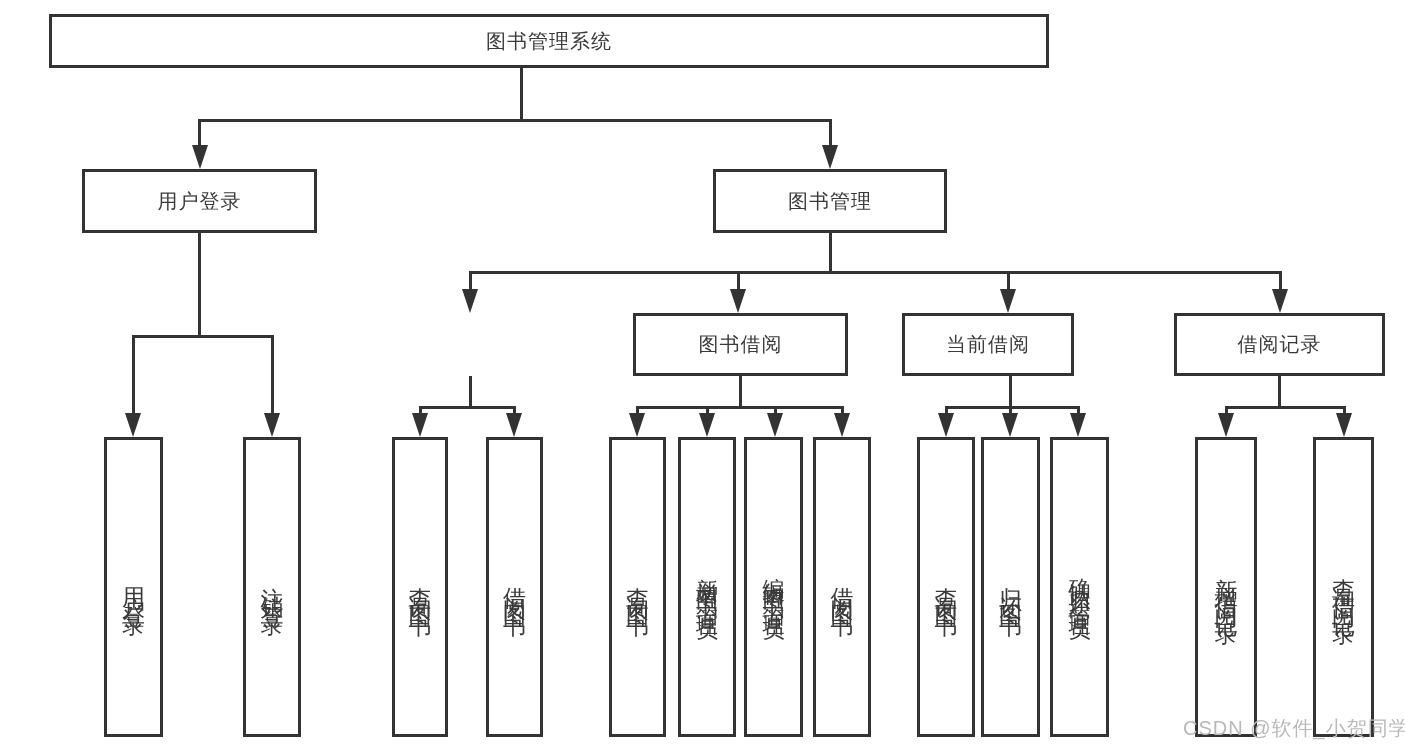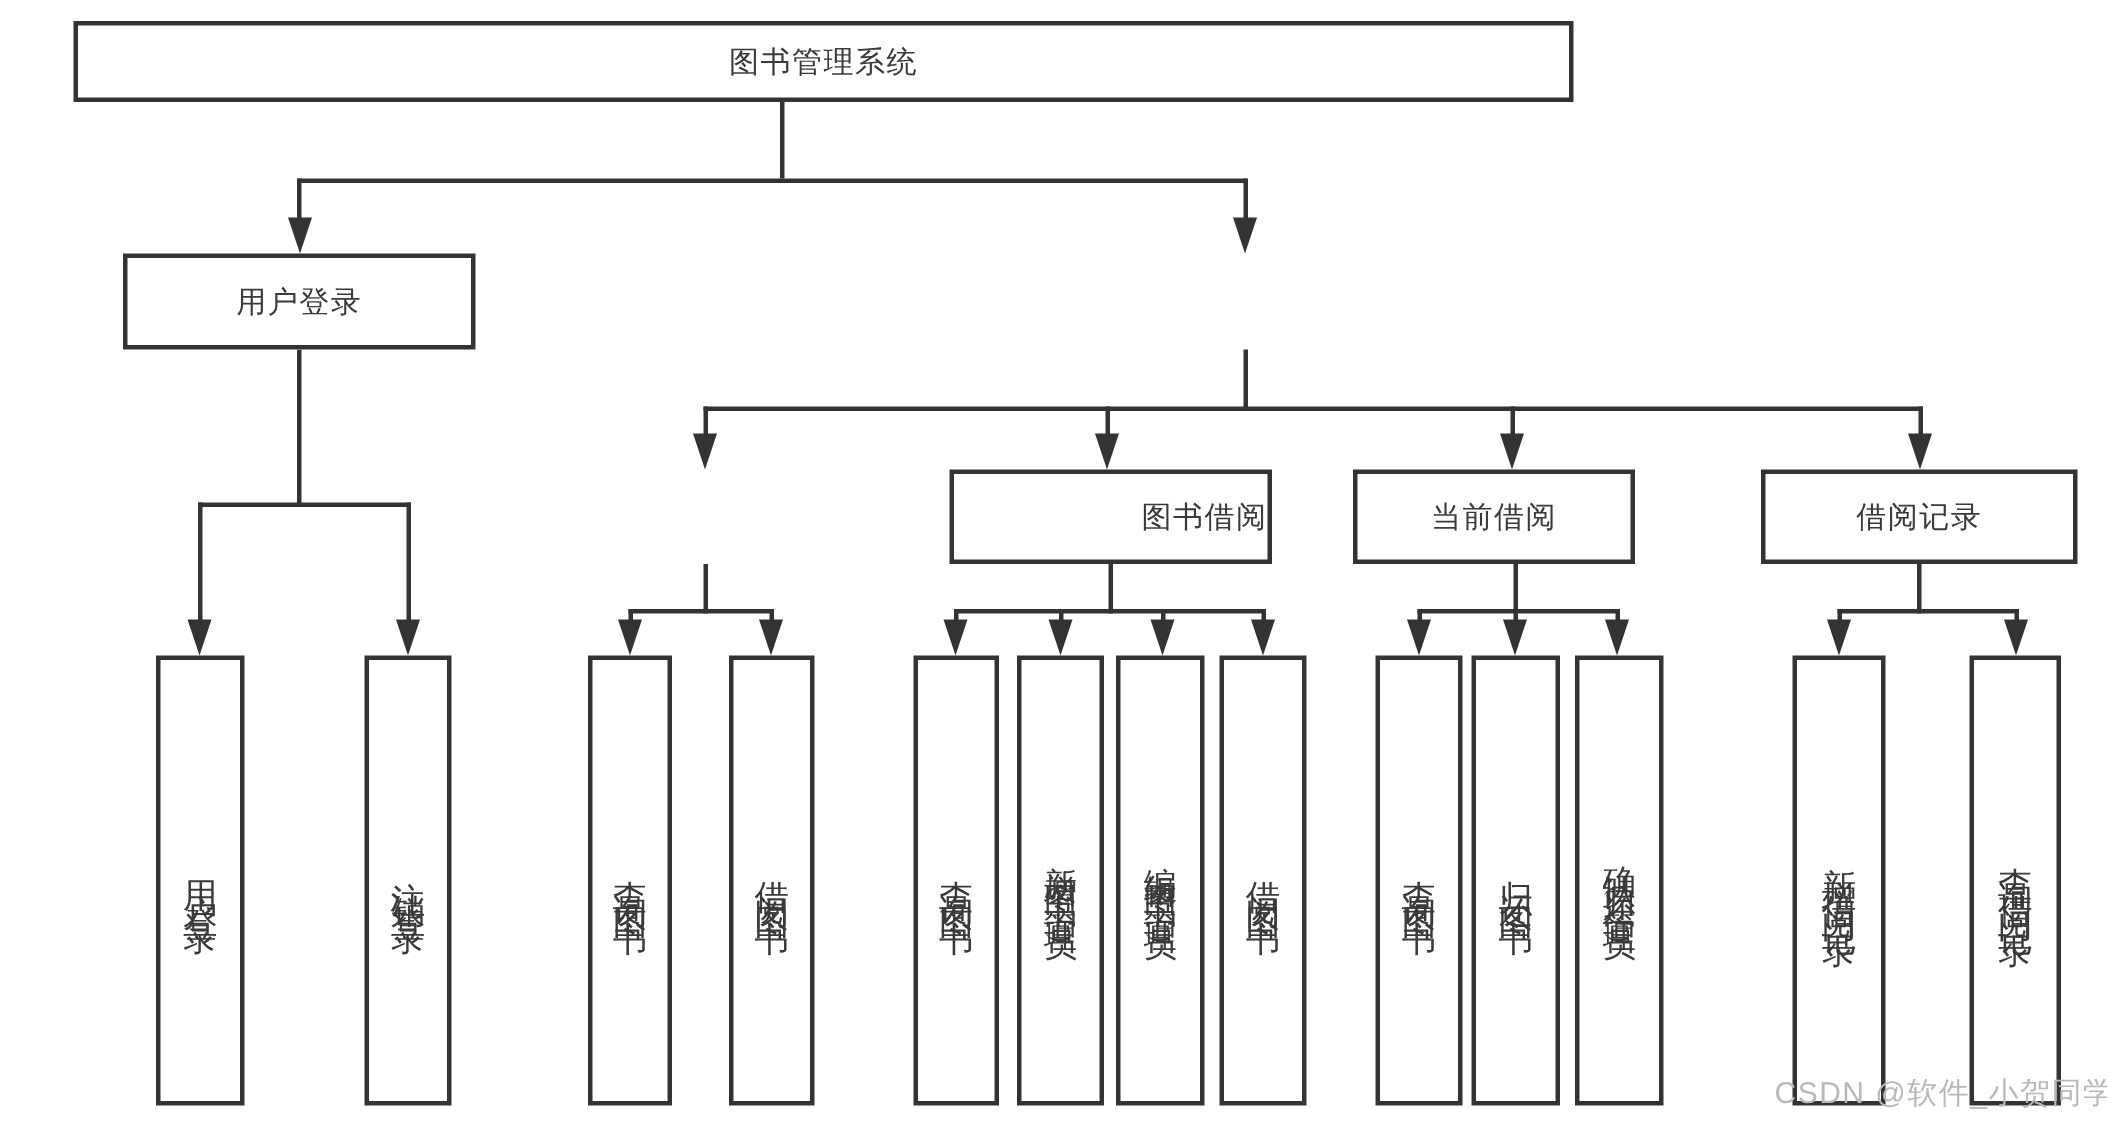--- a/index.html
+++ b/index.html
@@ -124,25 +124,28 @@
   <div class="ah" style="left:1218px;top:413px;"></div>
   <div class="ah" style="left:1336px;top:413px;"></div>
 
   <div class="box" style="left:21px;top:14px;width:1000px;height:54px;margin-left:28px;">
     <span class="hlabel">图书管理系统</span>
   </div>
 
   <div class="box" style="left:82px;top:169px;width:235px;height:64px;">
     <span class="hlabel">用户登录</span>
   </div>
+  <div class="box" style="left:713px;top:169px;width:234px;height:64px;">
+    <span class="hlabel">图书管理</span>
+  </div>
 
-  <div class="box" style="left:633px;top:313px;width:215px;height:63px;justify-content:flex-end;">
+  <div class="box" style="left:633px;top:313px;width:215px;height:63px;">
     <span class="hlabel">图书借阅</span>
   </div>
-  <div class="box" style="left:902px;top:313px;width:188px;height:63px;justify-content:center;">
+  <div class="box" style="left:902px;top:313px;width:172px;height:63px;justify-content:center;">
     <span class="hlabel">当前借阅</span>
   </div>
   <div class="box" style="left:1174px;top:313px;width:211px;height:63px;">
     <span class="hlabel">借阅记录</span>
   </div>
 
   <div class="box" style="left:104px;top:437px;width:59px;height:300px;">
     <span class="vlabel">用户登录</span>
   </div>
   <div class="box" style="left:243px;top:437px;width:58px;height:300px;">

